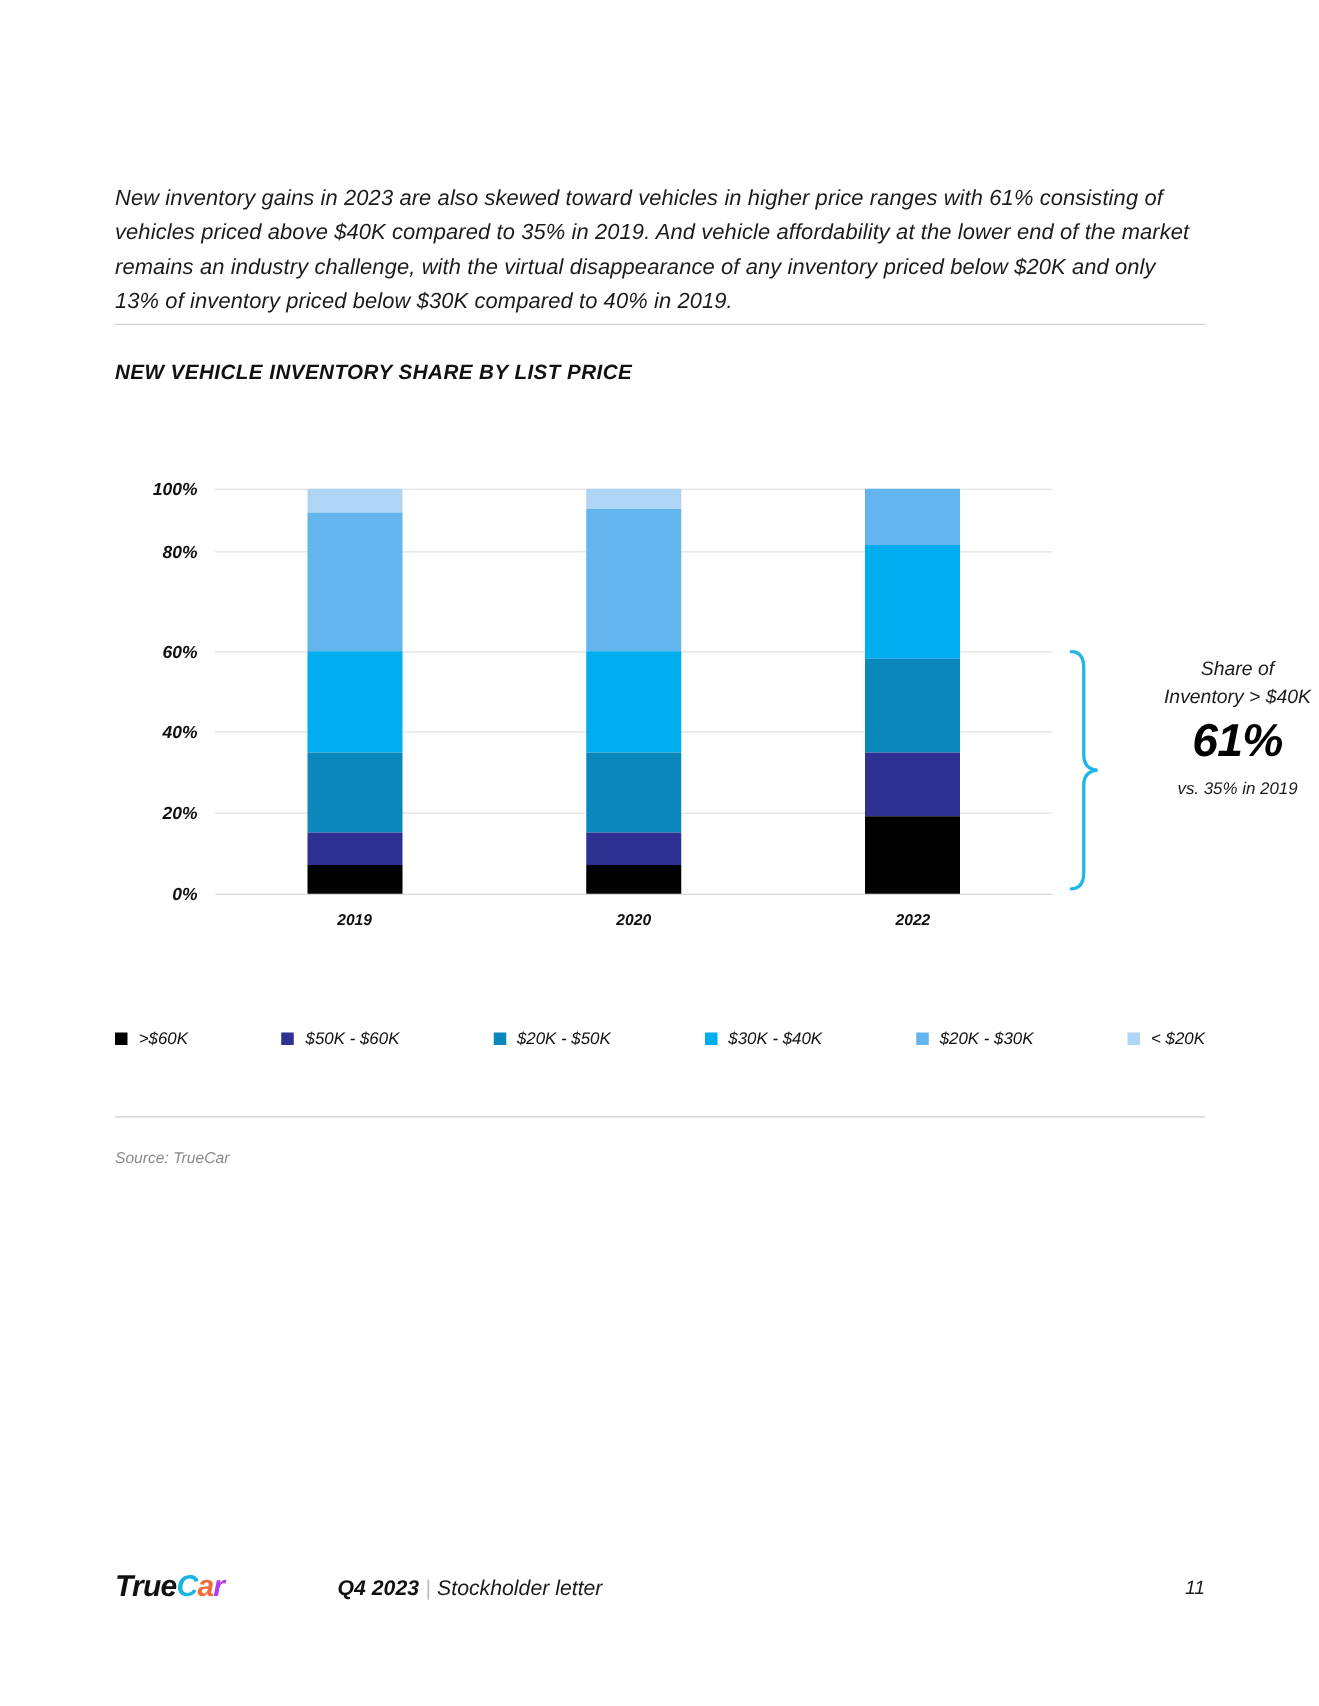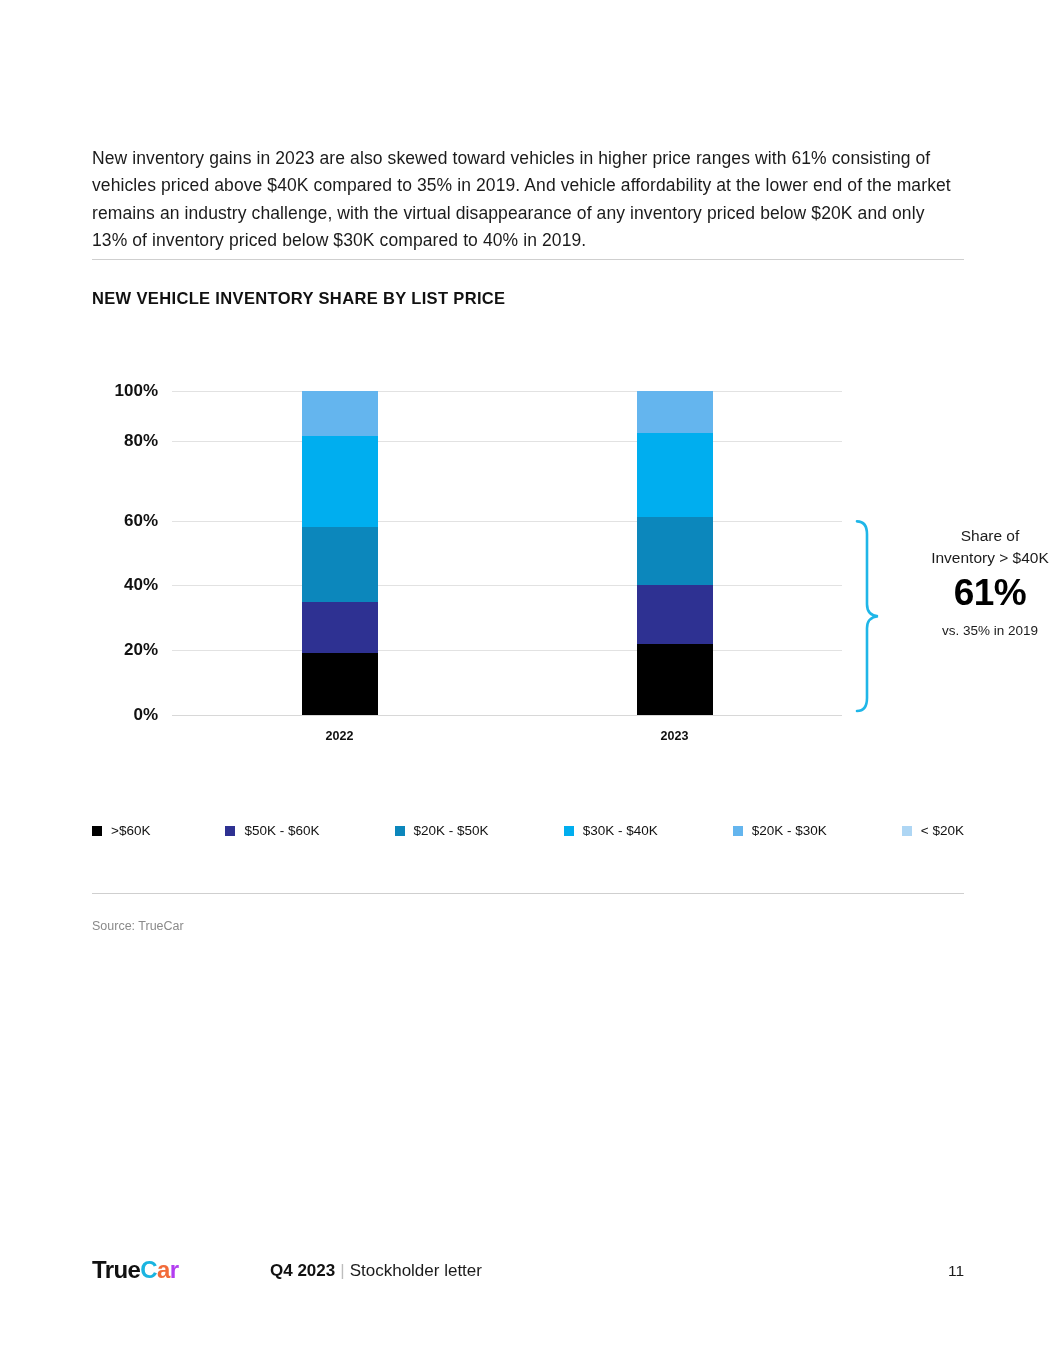--- a/index.html
+++ b/index.html
@@ -6,21 +6,21 @@
   html, body { margin:0; padding:0; }
   body {
     width:1055px; height:1365px;
     background:#ffffff;
     font-family:"Liberation Sans", sans-serif;
     color:#1a1a1a;
     position:relative;
     overflow:hidden;
   }
 
-  .page { position:absolute; inset:0; }
+  .page { position:absolute; inset:0;font-style:italic; }
 
   
   .intro {
     position:absolute;
     left:92px; top:127px; width:872px;
     font-size:17.5px;
     line-height:27.5px;
     color:#1b1b1b;
     letter-spacing:.1px;
   }
@@ -59,21 +59,21 @@
   .gridline {
     position:absolute; left:0; width:670px;
     height:1px; background:#e2e2e2;
   }
   .gridline.base { background:#d8d8d8; }
 
   .ytick {
     position:absolute;
     right:100%; margin-right:14px;
     transform:translateY(-50%);
-    font-size:17px; font-weight:bold;
+    font-size:14px; font-weight:bold;
     color:#111; white-space:nowrap;
   }
 
   .bars {
     position:absolute; inset:0;
     display:flex; align-items:flex-end;
     justify-content:space-around;
   }
   .bar-col {
     position:relative;
@@ -189,40 +189,52 @@
             <span class="ytick">60%</span>
           </div>
           <div class="gridline" style="top: 50px;">
             <span class="ytick">80%</span>
           </div>
           <div class="gridline" style="top: 0px;">
             <span class="ytick">100%</span>
           </div>
         </div>
       <div class="bars" id="bars">
+          <div class="bar-col">
+            <div class="bar">
+              <div class="seg" title="&lt; $20K: 6%" style="height: 19.44px; background: rgb(174, 214, 244);"></div>
+              <div class="seg" title="$20K - $30K: 34%" style="height: 110.16px; background: rgb(100, 181, 238);"></div>
+              <div class="seg" title="$30K - $40K: 25%" style="height: 81px; background: rgb(0, 174, 239);"></div>
+              <div class="seg" title="$40K - $50K: 20%" style="height: 64.8px; background: rgb(12, 135, 188);"></div>
+              <div class="seg" title="$50K - $60K: 8%" style="height: 25.92px; background: rgb(46, 49, 146);"></div>
+              <div class="seg" title="&gt;$60K: 7%" style="height: 22.68px; background: rgb(0, 0, 0);"></div>
+            </div>
+            <span class="xtick">2019</span>
+          </div>
+          <div class="bar-col">
+            <div class="bar">
+              <div class="seg" title="&lt; $20K: 5%" style="height: 16.2px; background: rgb(174, 214, 244);"></div>
+              <div class="seg" title="$20K - $30K: 35%" style="height: 113.4px; background: rgb(100, 181, 238);"></div>
+              <div class="seg" title="$30K - $40K: 25%" style="height: 81px; background: rgb(0, 174, 239);"></div>
+              <div class="seg" title="$40K - $50K: 20%" style="height: 64.8px; background: rgb(12, 135, 188);"></div>
+              <div class="seg" title="$50K - $60K: 8%" style="height: 25.92px; background: rgb(46, 49, 146);"></div>
+              <div class="seg" title="&gt;$60K: 7%" style="height: 22.68px; background: rgb(0, 0, 0);"></div>
+            </div>
+            <span class="xtick">2020</span>
+          </div>
           <div class="bar-col">
             <div class="bar">
               <div class="seg" title="$20K - $30K: 14%" style="height: 45.36px; background: rgb(100, 181, 238);"></div>
               <div class="seg" title="$30K - $40K: 28%" style="height: 90.72px; background: rgb(0, 174, 239);"></div>
               <div class="seg" title="$40K - $50K: 23%" style="height: 74.52px; background: rgb(12, 135, 188);"></div>
               <div class="seg" title="$50K - $60K: 16%" style="height: 51.84px; background: rgb(46, 49, 146);"></div>
               <div class="seg" title="&gt;$60K: 19%" style="height: 61.56px; background: rgb(0, 0, 0);"></div>
             </div>
             <span class="xtick">2022</span>
           </div>
-          <div class="bar-col">
-            <div class="bar">
-              <div class="seg" title="$20K - $30K: 13%" style="height: 42.12px; background: rgb(100, 181, 238);"></div>
-              <div class="seg" title="$30K - $40K: 26%" style="height: 84.24px; background: rgb(0, 174, 239);"></div>
-              <div class="seg" title="$40K - $50K: 21%" style="height: 68.04px; background: rgb(12, 135, 188);"></div>
-              <div class="seg" title="$50K - $60K: 18%" style="height: 58.32px; background: rgb(46, 49, 146);"></div>
-              <div class="seg" title="&gt;$60K: 22%" style="height: 71.28px; background: rgb(0, 0, 0);"></div>
-            </div>
-            <span class="xtick">2023</span>
-          </div>
         </div>
     </div>
 
     <div class="callout">
       <svg class="brace" width="34" height="360" viewBox="0 0 34 360">
         <path id="brace-path" d="M5 151.36 Q15 151.36 15 164.36 L15 234.18 Q15 245.18 26 246.18 Q15 247.18 15 258.18 L15 328 Q15 341 5 341" fill="none" stroke="#1FB6E8" stroke-width="2.6" stroke-linecap="round"></path>
       </svg>
       <div class="callout-text">
         <div class="callout-lead">Share of</div>
         <div class="callout-lead">Inventory &gt; $40K</div>

